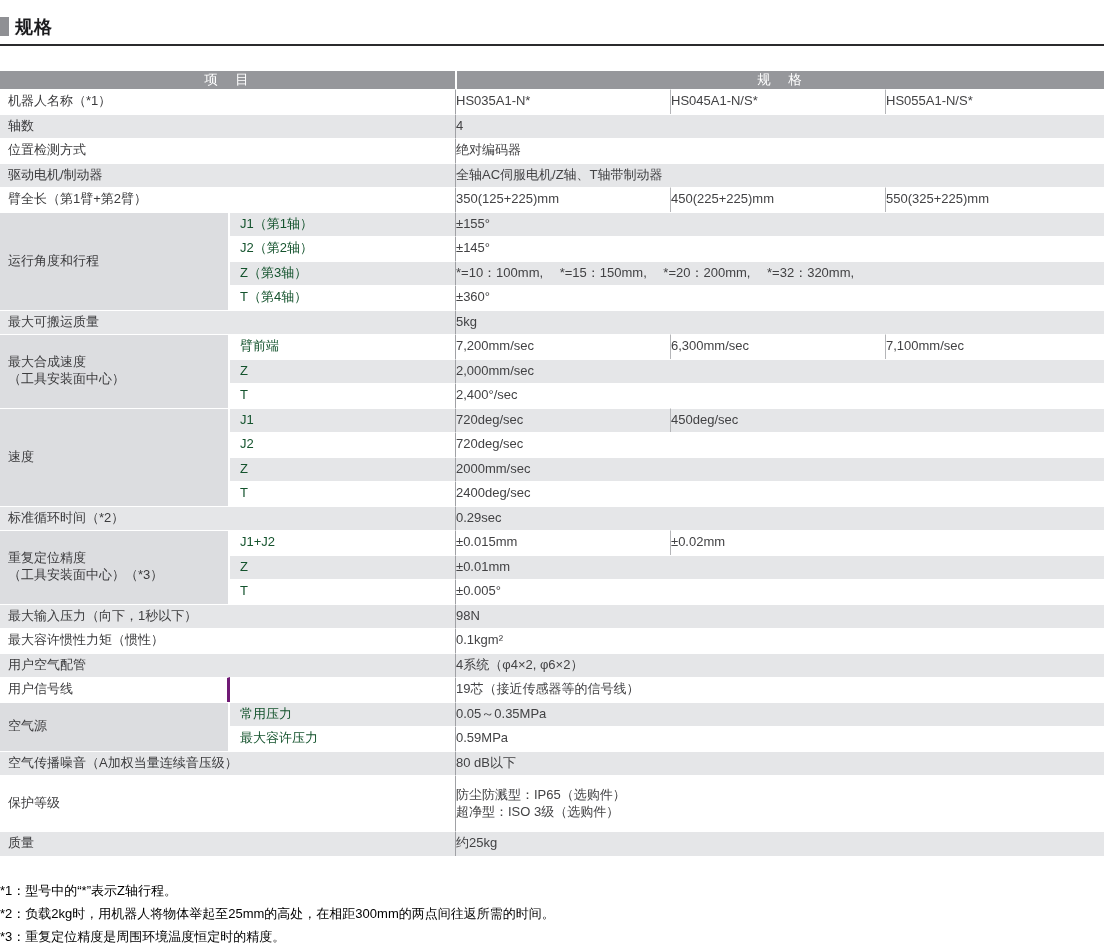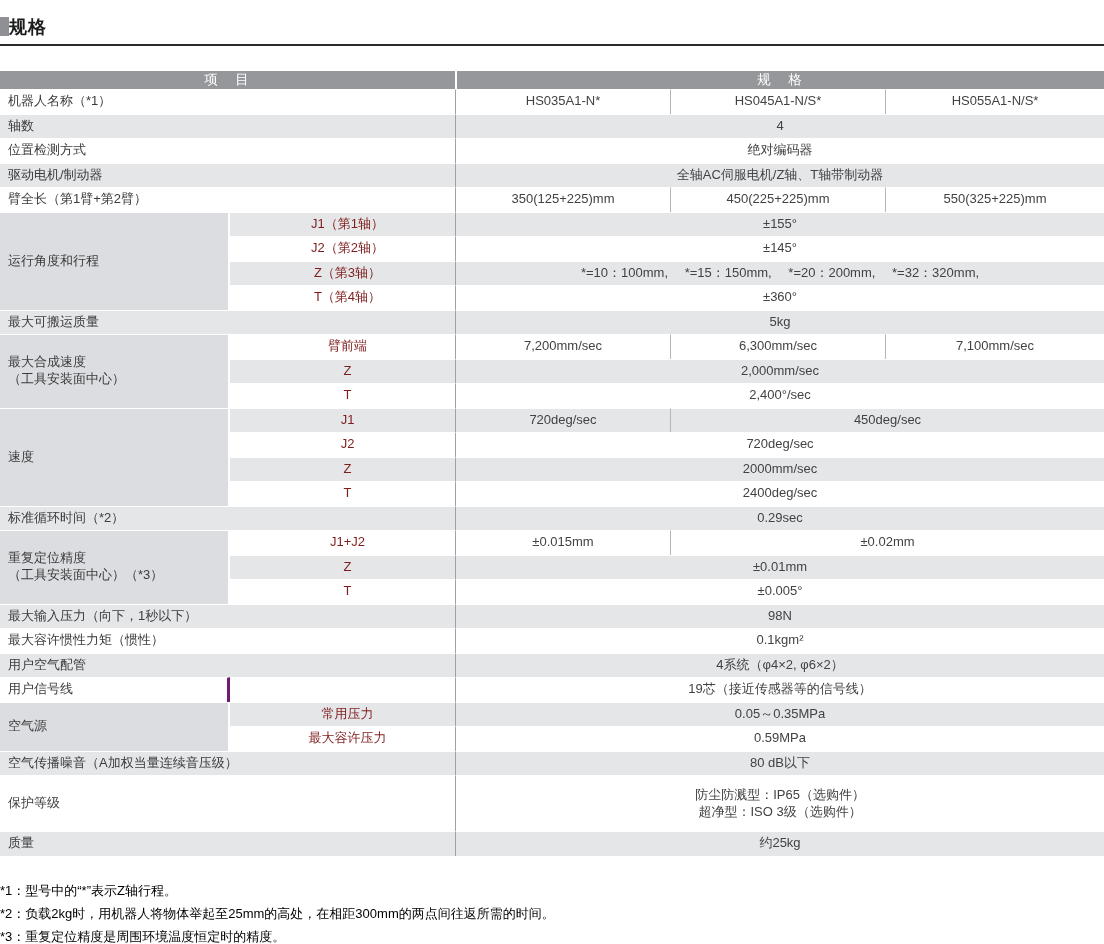--- a/index.html
+++ b/index.html
@@ -2,21 +2,21 @@
 <html><head>
 <meta charset="utf-8">
 <style>
   * { margin:0; padding:0; }
   html,body { background:#fff; }
   body {
     width:1104px; height:944px; position:relative; overflow:hidden;
     font-family:"Liberation Sans","DejaVu Sans",sans-serif;
     color:#3d3d3f;
   }
-  .title-row { display:flex; align-items:center; gap:0; padding-top:13px; height:27px; padding-left:0; }
+  .title-row { display:flex; align-items:center; gap:6px; padding-top:13px; height:27px; padding-left:0; }
   .title-marker { width:9px; height:19px; background:#8f9094; display:inline-block; }
   .page-title { font-size:18px; font-weight:700; color:#1c1c1e; letter-spacing:1px; }
   .title-rule { border:none; border-top:2px solid #2b2b2d; margin-top:4px; width:1104px; }
 
   table.spec {
     table-layout:fixed; border-collapse:separate; border-spacing:0;
     width:1104px; margin-top:25px; font-size:13px;
   }
   th,td { box-sizing:border-box; font-weight:400; }
   thead tr { height:15px; }
@@ -24,23 +24,23 @@
     background:#96979b; color:#fff; font-size:13.5px; letter-spacing:2px;
     text-align:center; vertical-align:middle;
   }
   thead th.th-spec { border-left:2px solid #fff; }
 
   tbody tr { height:24.5px; }
   tbody tr.tall { height:56px; }
   tbody td { border-top:1px solid #fff; vertical-align:middle; white-space:pre-line; overflow:hidden; line-height:1.3; }
   tbody tr.g td { background:#e5e6e8; }
   td.item { text-align:left; padding-left:8px; color:#3b3b3d; }
-  td.sub  { text-align:center; padding-left:10px; color:#7f1d1d; }
+  td.sub  { text-align:left; padding-left:10px; color:#14532d; }
   tbody tr td.group { background:#dcdde0; border-right:2px solid #fff; padding-left:8px; text-align:left; color:#3b3b3d; }
-  td.val { text-align:center; color:#424244; border-left:1px solid #b4b5b8; }
+  td.val { text-align:left; color:#424244; border-left:1px solid #b4b5b8; }
   td.v1  { border-left:1px solid #a0a1a5; }
   td.item-split { border-right:3px solid #701a75;margin-left:31px; }
 
   .notes { margin-top:23px; font-size:13px; line-height:23px; color:#000000; }
 </style>
 </head>
 <body>
 
 <header class="title-row">
   <span class="title-marker"></span>

